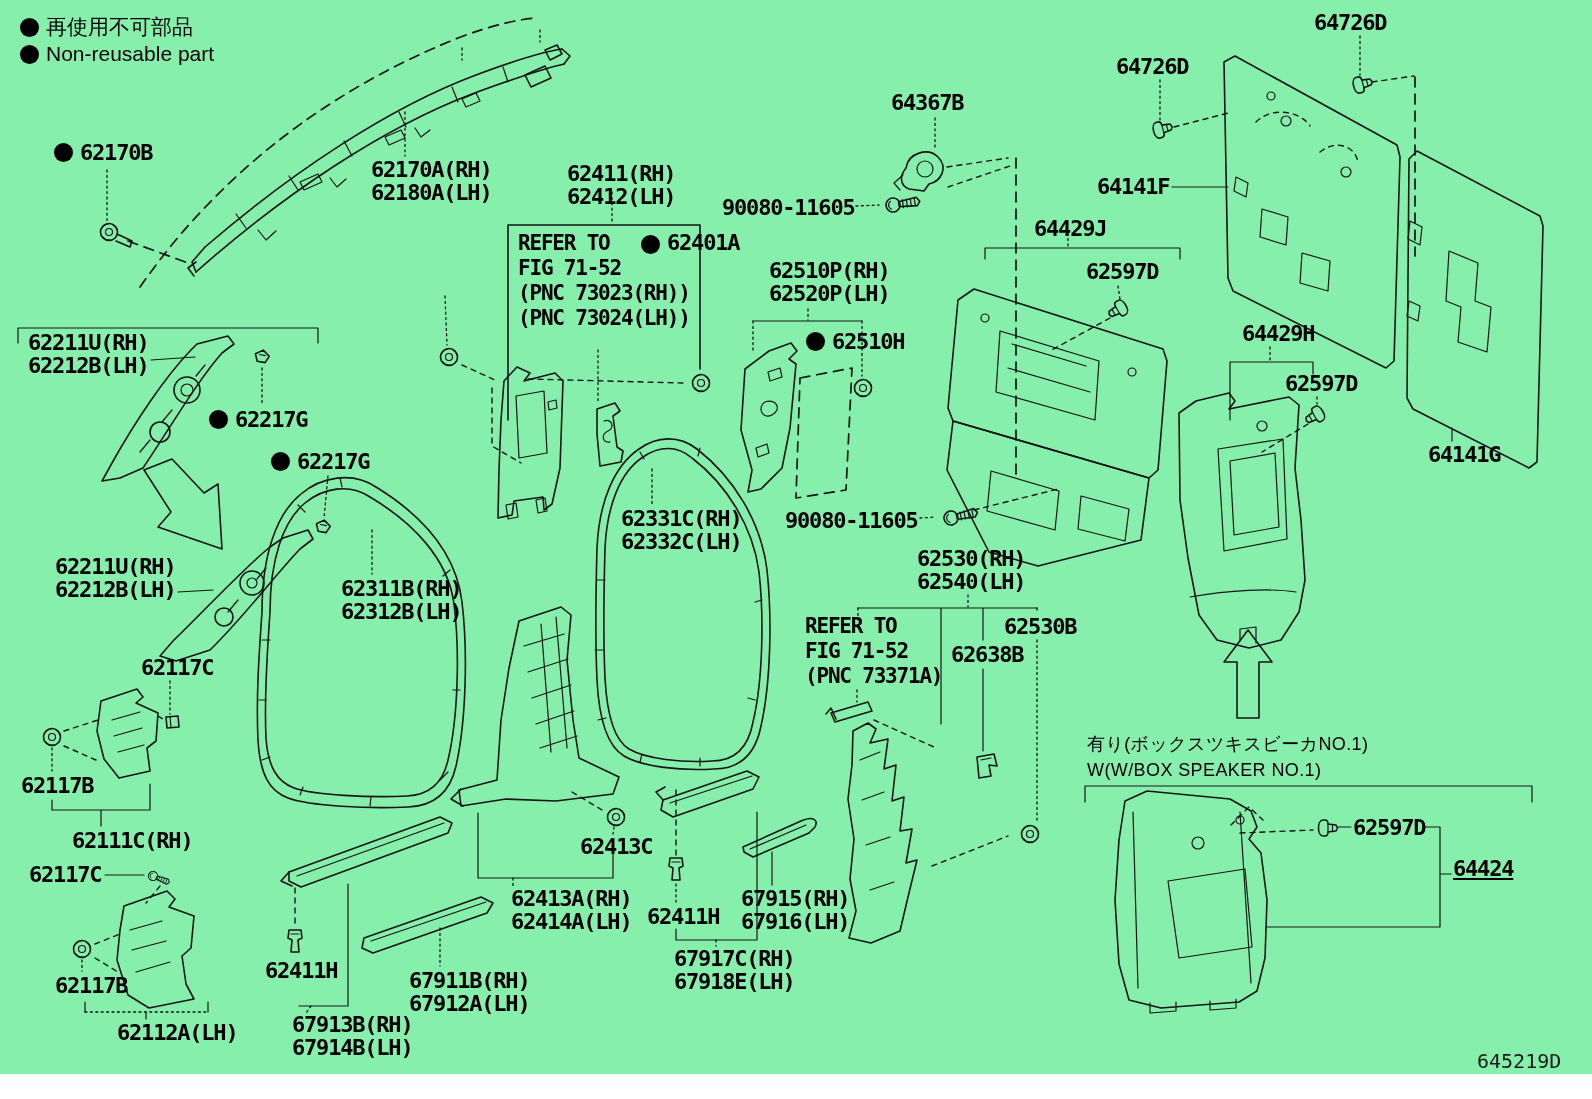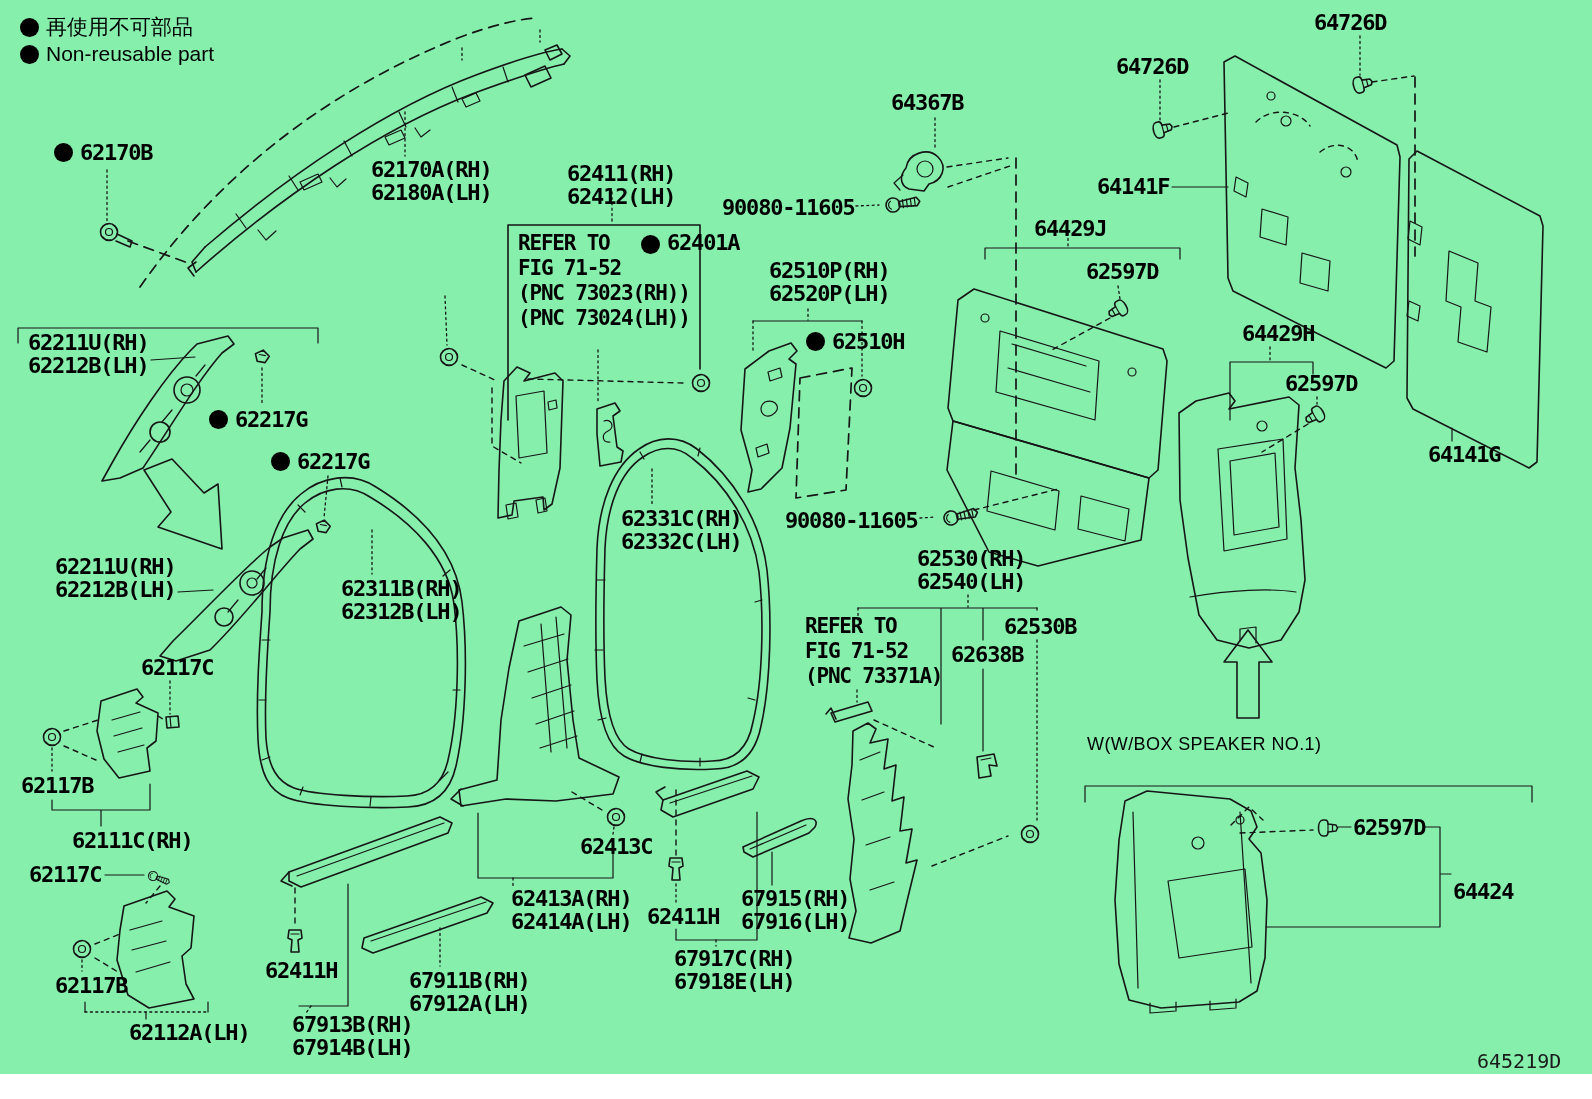--- a/index.html
+++ b/index.html
@@ -431,21 +431,21 @@
       <div class="lbl part" style="left: 29px; top: 863px;">
         <span class="lines">
           <div>62117C</div>
         </span>
       </div>
       <div class="lbl part" style="left: 55px; top: 974px;">
         <span class="lines">
           <div>62117B</div>
         </span>
       </div>
-      <div class="lbl part" style="left: 129px; top: 1021px;">
+      <div class="lbl part" style="left: 117px; top: 1021px;">
         <span class="lines">
           <div>62112A(LH)</div>
         </span>
       </div>
       <div class="lbl part" style="left: 341px; top: 577px;">
         <span class="lines">
           <div>62311B(RH)</div>
           <div>62312B(LH)</div>
         </span>
       </div>
@@ -523,29 +523,30 @@
         </span>
       </div>
       <div class="lbl part" style="left: 409px; top: 969px;">
         <span class="lines">
           <div>67911B(RH)</div>
           <div>67912A(LH)</div>
         </span>
       </div>
       <div class="lbl note" style="left: 1087px; top: 731px;">
         <span class="lines">
+          <div>有り(ボックスツキスビーカNO.1)</div>
           <div>W(W/BOX SPEAKER NO.1)</div>
         </span>
       </div>
       <div class="lbl part" style="left: 1353px; top: 816px;">
         <span class="lines">
           <div>62597D</div>
         </span>
       </div>
-      <div class="lbl part" style="left: 1453px; top: 880px;">
+      <div class="lbl part" style="left: 1453px; top: 857px; text-decoration: underline;">
         <span class="lines">
           <div>64424</div>
         </span>
       </div>
       <div class="lbl footer" style="left: 1477px; top: 1049px;">
         <span class="lines">
           <div>645219D</div>
         </span>
       </div>
     </div>

